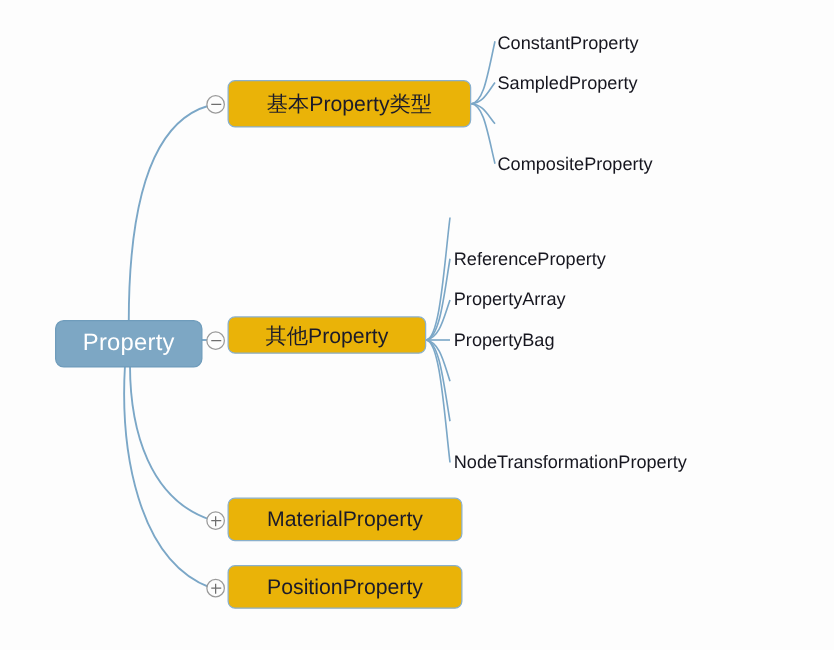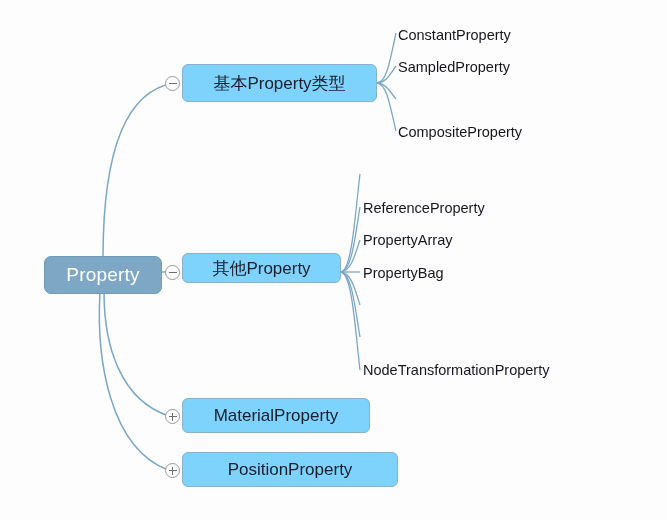--- a/index.html
+++ b/index.html
@@ -41,21 +41,21 @@
     background: #7da7c4;
     border: 1px solid #6f9cbb;
     border-radius: 7px;
     color: #ffffff;
     font-size: 19px;
     letter-spacing: 0.2px;
     padding: 0 25px;
   }
 
   .branch-node {
-    background: #7dd3fc;
+    background: #eab308;
     border: 1px solid #8ab0cc;
     border-radius: 6px;
     color: #1b1b2a;
     font-size: 17px;
     padding: 0 16px;
   }
 
   .leaf-label {
     position: absolute;
     color: #16161f;
@@ -149,17 +149,17 @@
   <div class="leaf-label" style="left:363px; top:233px;">PropertyArray</div>
   <div class="leaf-label" style="left:363px; top:266px;">PropertyBag</div>
   <div class="leaf-label" style="left:363px; top:363px;">NodeTransformationProperty</div>
 
   <div class="toggle plus" style="left:165px; top:409px;"></div>
   <div class="node branch-node" style="left:182px; top:398px; width:188px; height:35px;text-align:center;">
     <span>MaterialProperty</span>
   </div>
 
   <div class="toggle plus" style="left:165px; top:463px;"></div>
-  <div class="node branch-node" style="left:182px; top:452px; width:216px; height:35px;">
+  <div class="node branch-node" style="left:182px; top:452px; width:188px; height:35px;">
     <span>PositionProperty</span>
   </div>
 
 </div>
 
 </body></html>

